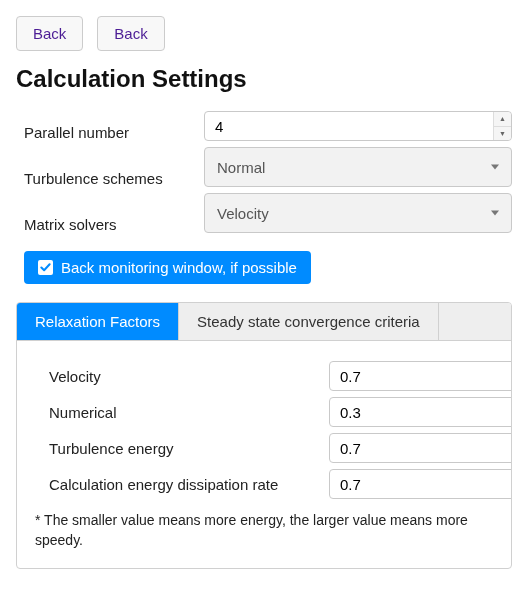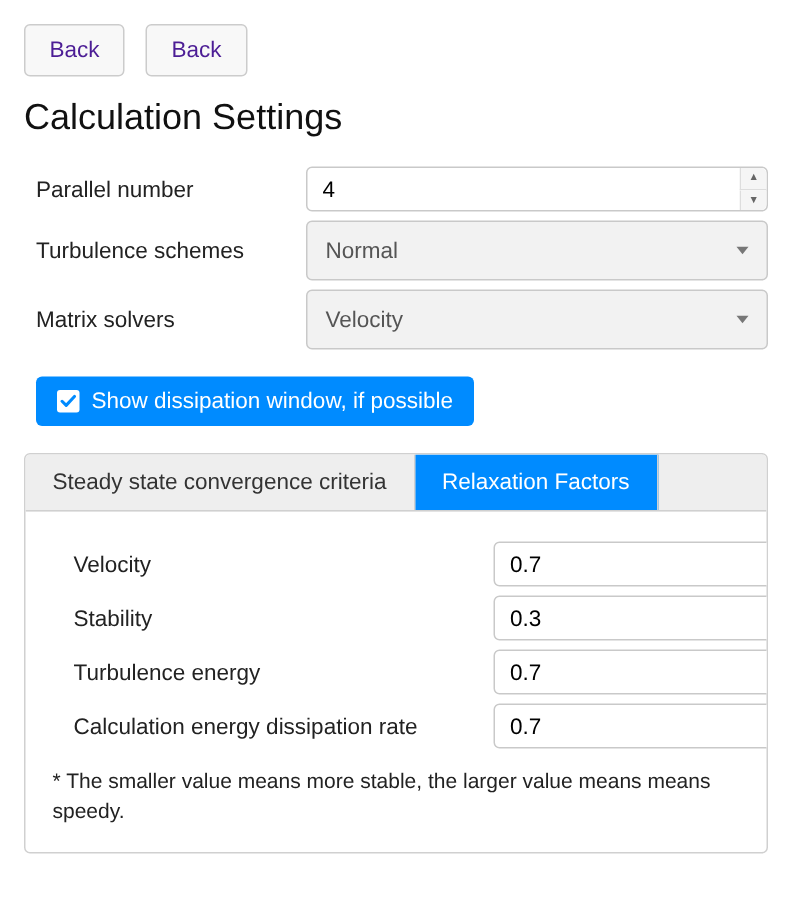--- a/index.html
+++ b/index.html
@@ -18,27 +18,27 @@
     border: 1px solid #ccc;
     background: #f8f8f8;
     border-radius: 4px;
     cursor: pointer;
     font-size: 15px;
     color: #4c1d95;
   }
   .btn-row { display: flex; gap: 14px; margin-bottom: 14px; }
   h2.page-title {
     font-size: 24px;
-    font-weight: 400;
+    font-weight: 700;
     margin: 6px 0 18px 0;
     color: #111;
   }
   .form-row {
     display: flex;
-    align-items: center;
+    align-items: flex-end;
     margin: 6px 0;
   }
   .form-row > label {
     width: 180px;
     flex: 0 0 180px;
     font-size: 15px;
     color: #222;
   }
   .spinner-wrap {
     position: relative;
@@ -203,48 +203,48 @@
       <span class="caret"></span>
     </div>
   </div>
 
   <div class="check-banner">
     <span class="box">
       <svg width="11" height="11" viewBox="0 0 12 12">
           <path d="M1.5 6 L4.5 9 L10.5 2.5" stroke="#008bff" stroke-width="2.2" fill="none" stroke-linecap="round" stroke-linejoin="round"></path>
         </svg>
     </span>
-    <span>Show dissipation window, if possible</span>
+    <span>Back monitoring window, if possible</span>
   </div>
 
 </div>
 
 <div class="tab-panel">
   <div class="tabs">
+    <div class="tab active">Relaxation Factors</div>
     <div class="tab">Steady state convergence criteria</div>
-    <div class="tab active">Relaxation Factors</div>
   </div>
   <div class="tab-body">
 
     <div class="factor-row">
       <label>Velocity</label>
       <input type="text" value="0.7" style="">
     </div>
 
     <div class="factor-row">
-      <label>Stability</label>
+      <label>Numerical</label>
       <input type="text" value="0.3" style="">
     </div>
 
     <div class="factor-row">
       <label>Turbulence energy</label>
       <input type="text" value="0.7" style="">
     </div>
 
     <div class="factor-row">
       <label>Calculation energy dissipation rate</label>
       <input type="text" value="0.7" style="">
     </div>
 
-    <div class="foot-note">* The smaller value means more stable, the larger value means means speedy.</div>
+    <div class="foot-note">* The smaller value means more energy, the larger value means more speedy.</div>
 
   </div>
 </div>
 
 </body></html>

